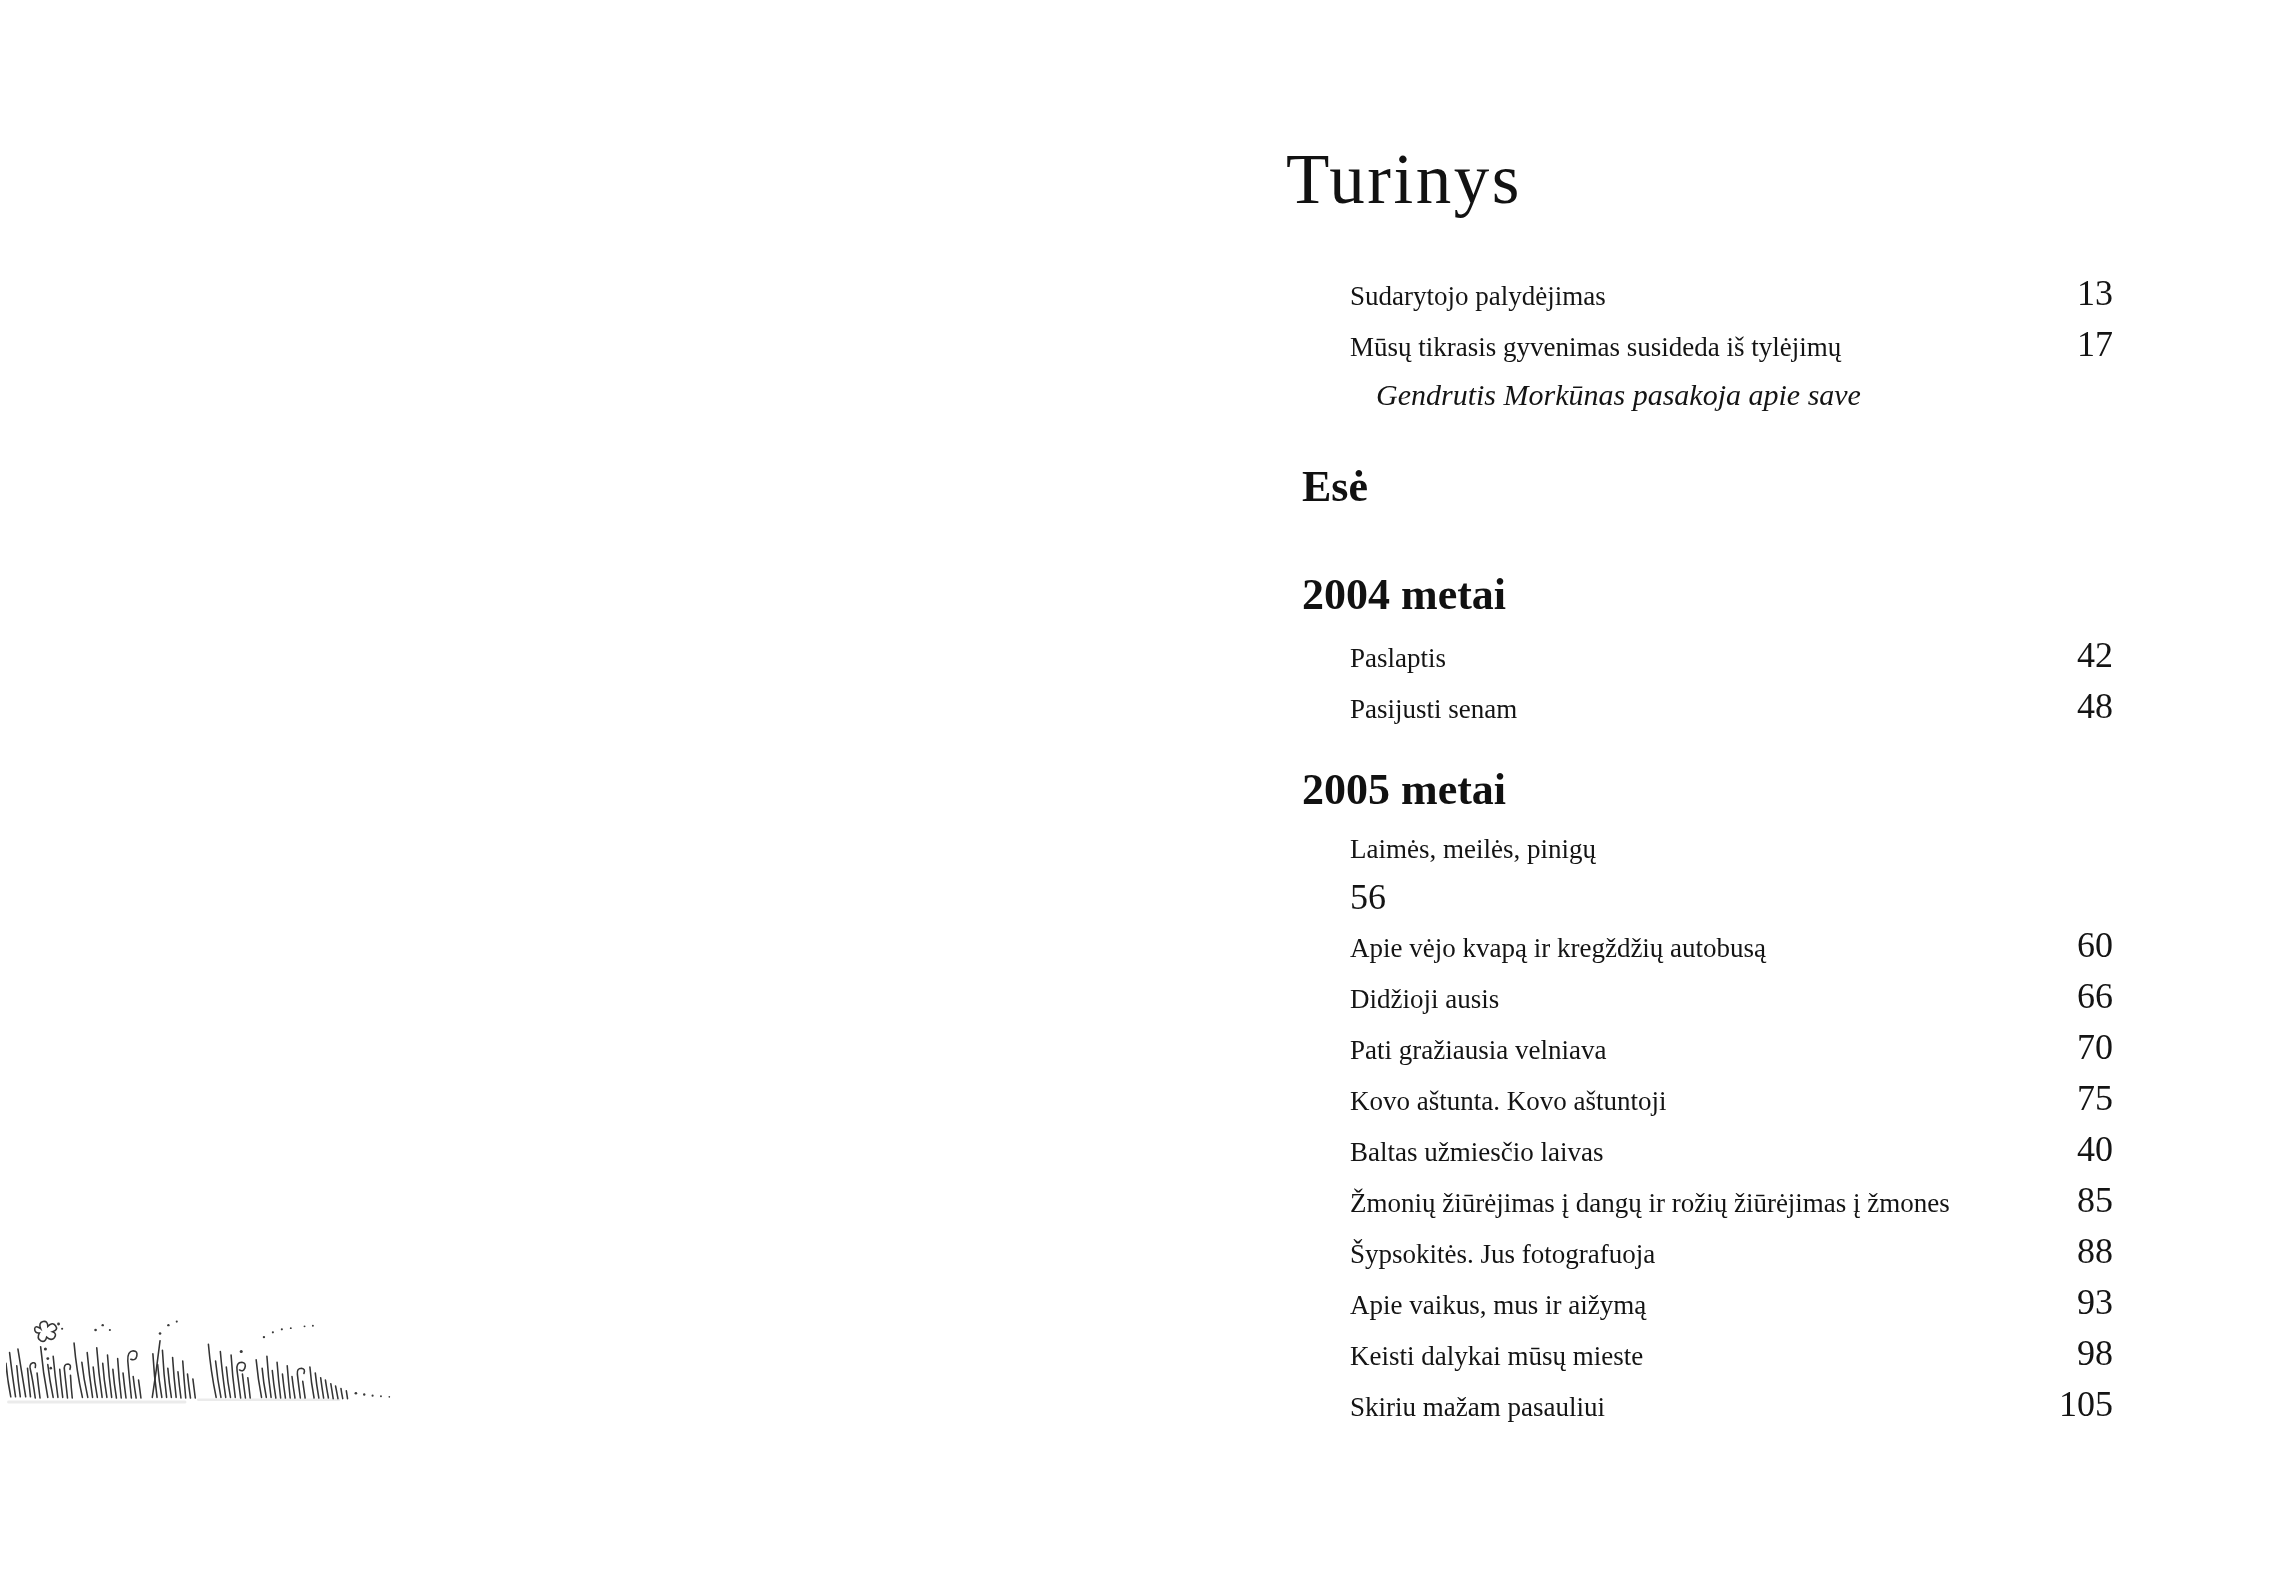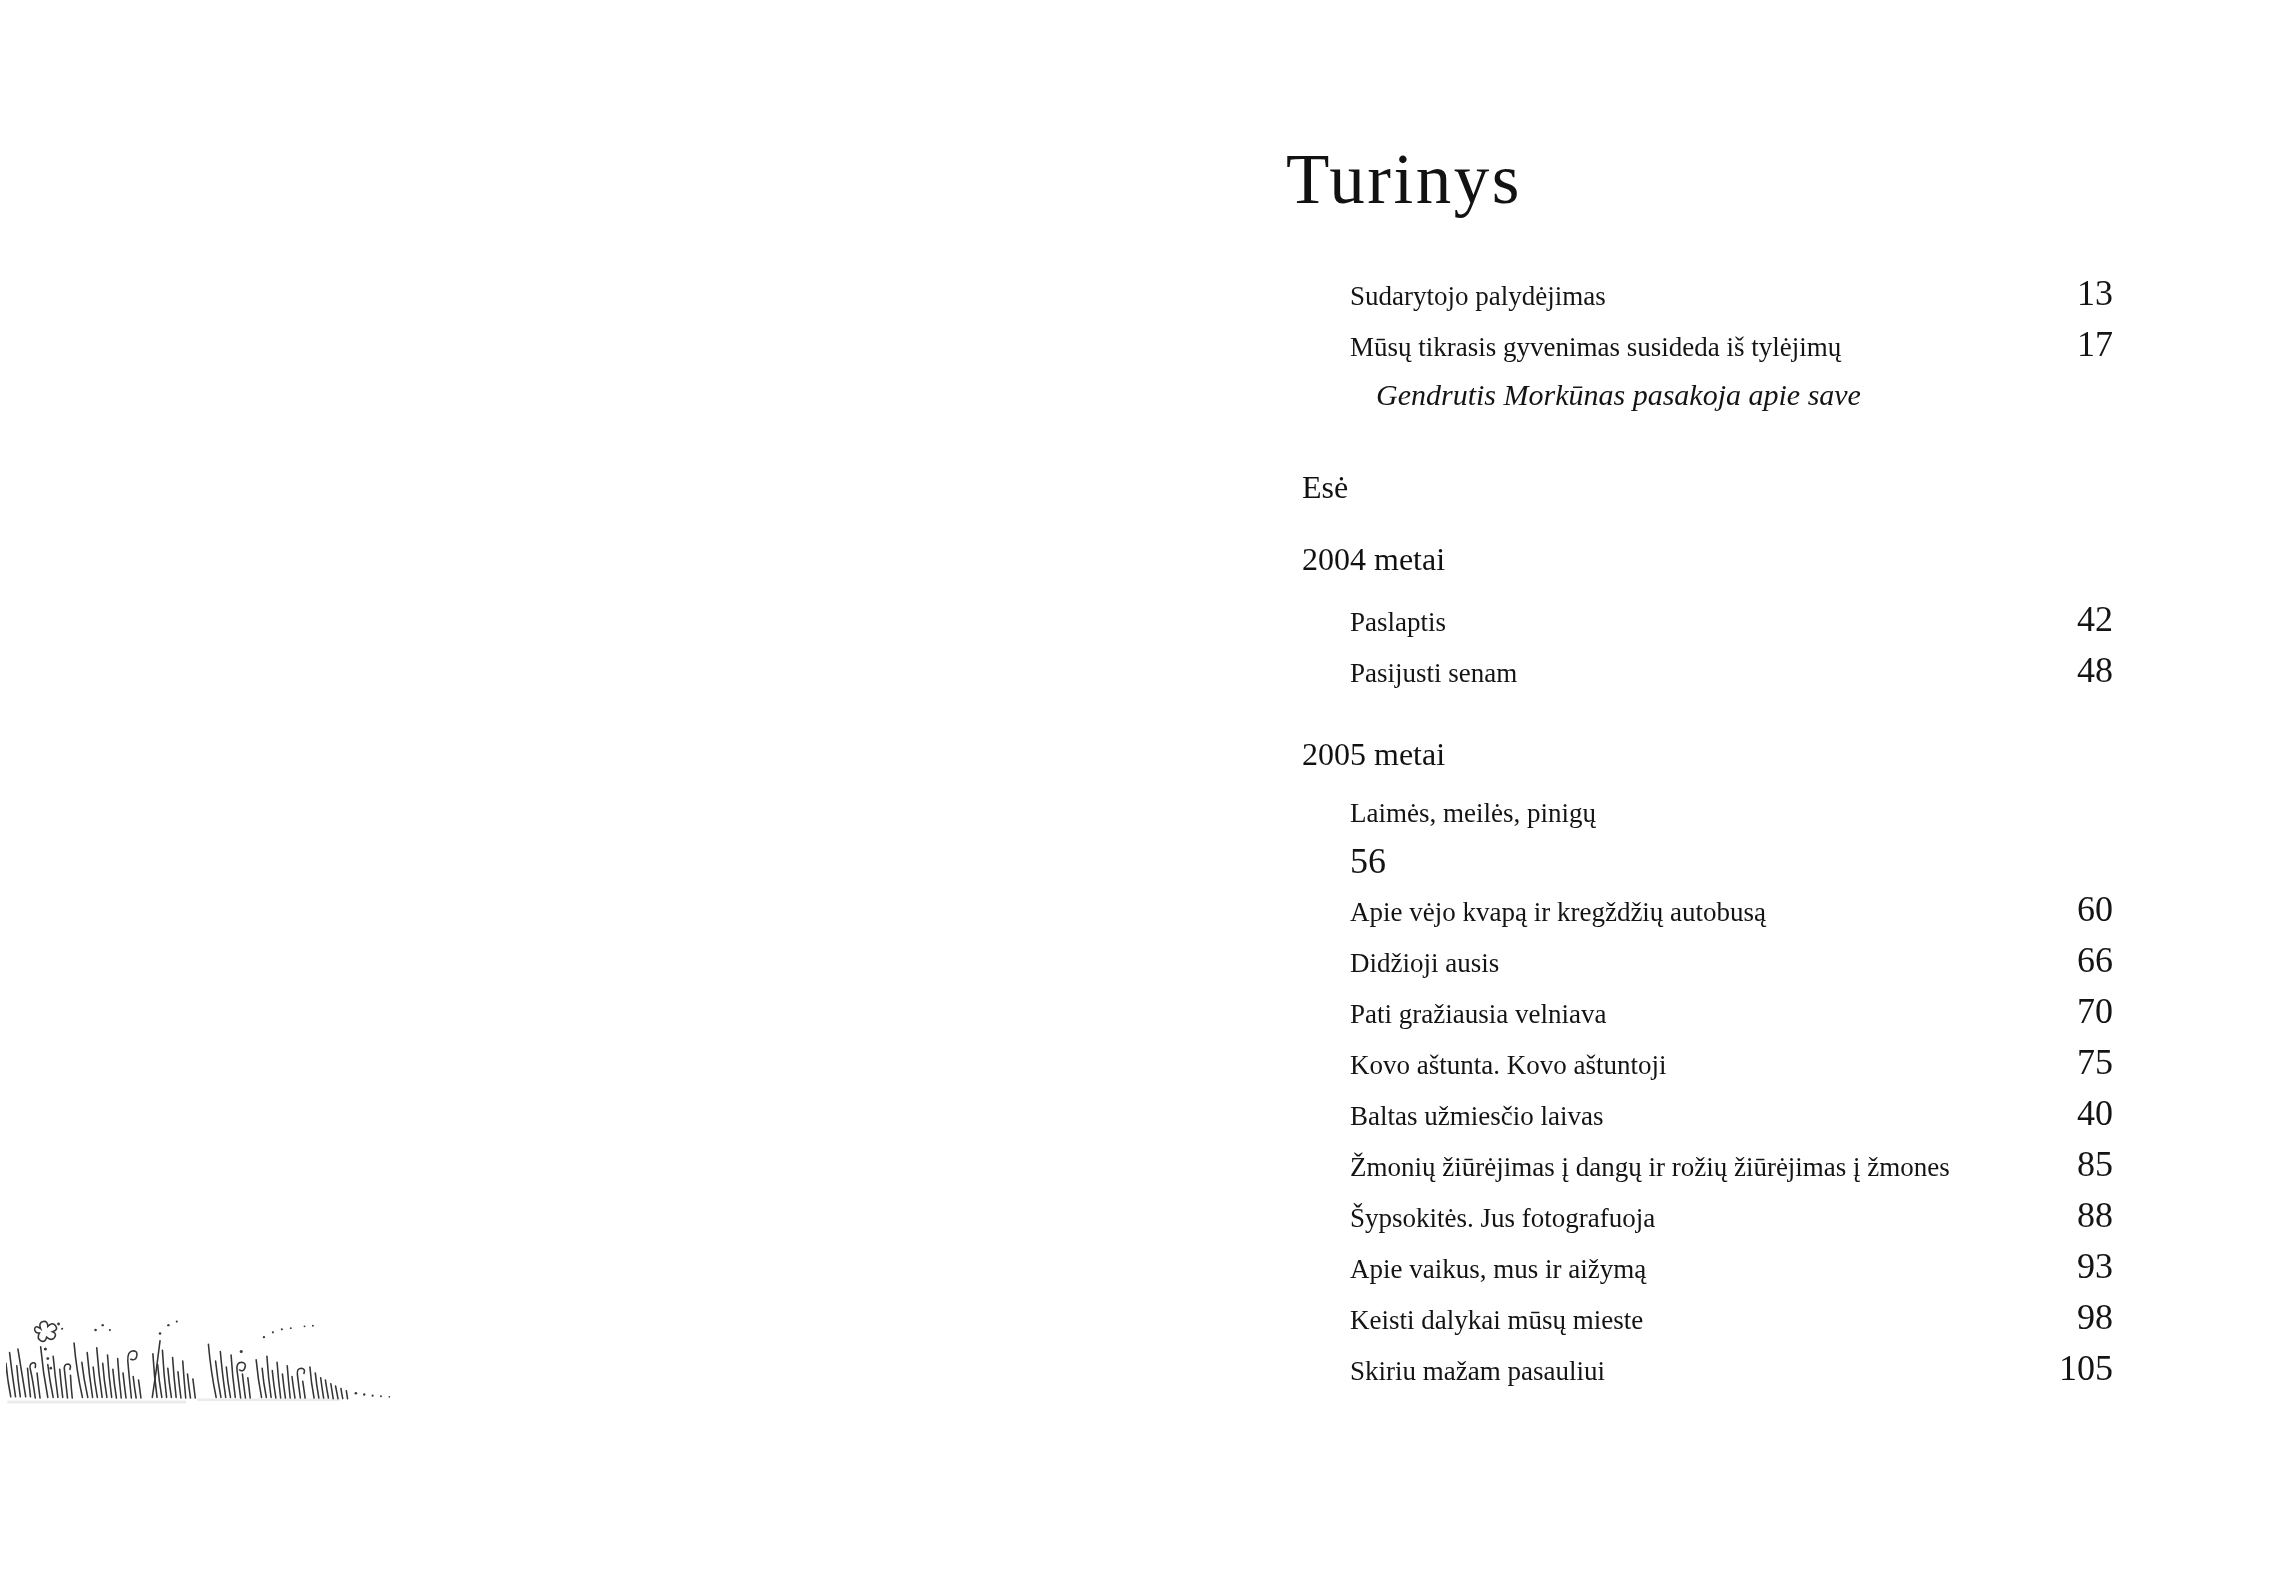--- a/index.html
+++ b/index.html
@@ -47,27 +47,27 @@
   .row.note {
     justify-content: flex-start;
   }
   .row.note .label {
     font-style: italic;
     font-size: 30px;
     padding-left: 26px;
   }
   .toc h2 {
     margin: 0 0 0 -48px;
-    font-size: 32px;
+    font-size: 44px;
     line-height: 48px;
-    font-weight: 400;
+    font-weight: 700;
     color: #111111;
   }
   .toc h2.h-ese   { margin-top: 44px; }
-  .toc h2.h-2004  { margin-top: 24px; }
+  .toc h2.h-2004  { margin-top: 60px; }
   .toc h2.h-2005  { margin-top: 33px; }
   .row.first-after-heading { margin-top: 12px; }
   .row.first-after-2005    { margin-top: 11.4px; flex-direction: column; }
   .grass {
     position: absolute;
     left: 6px;
     top: 1313px;
     width: 406px;
     height: 96px;
   }

